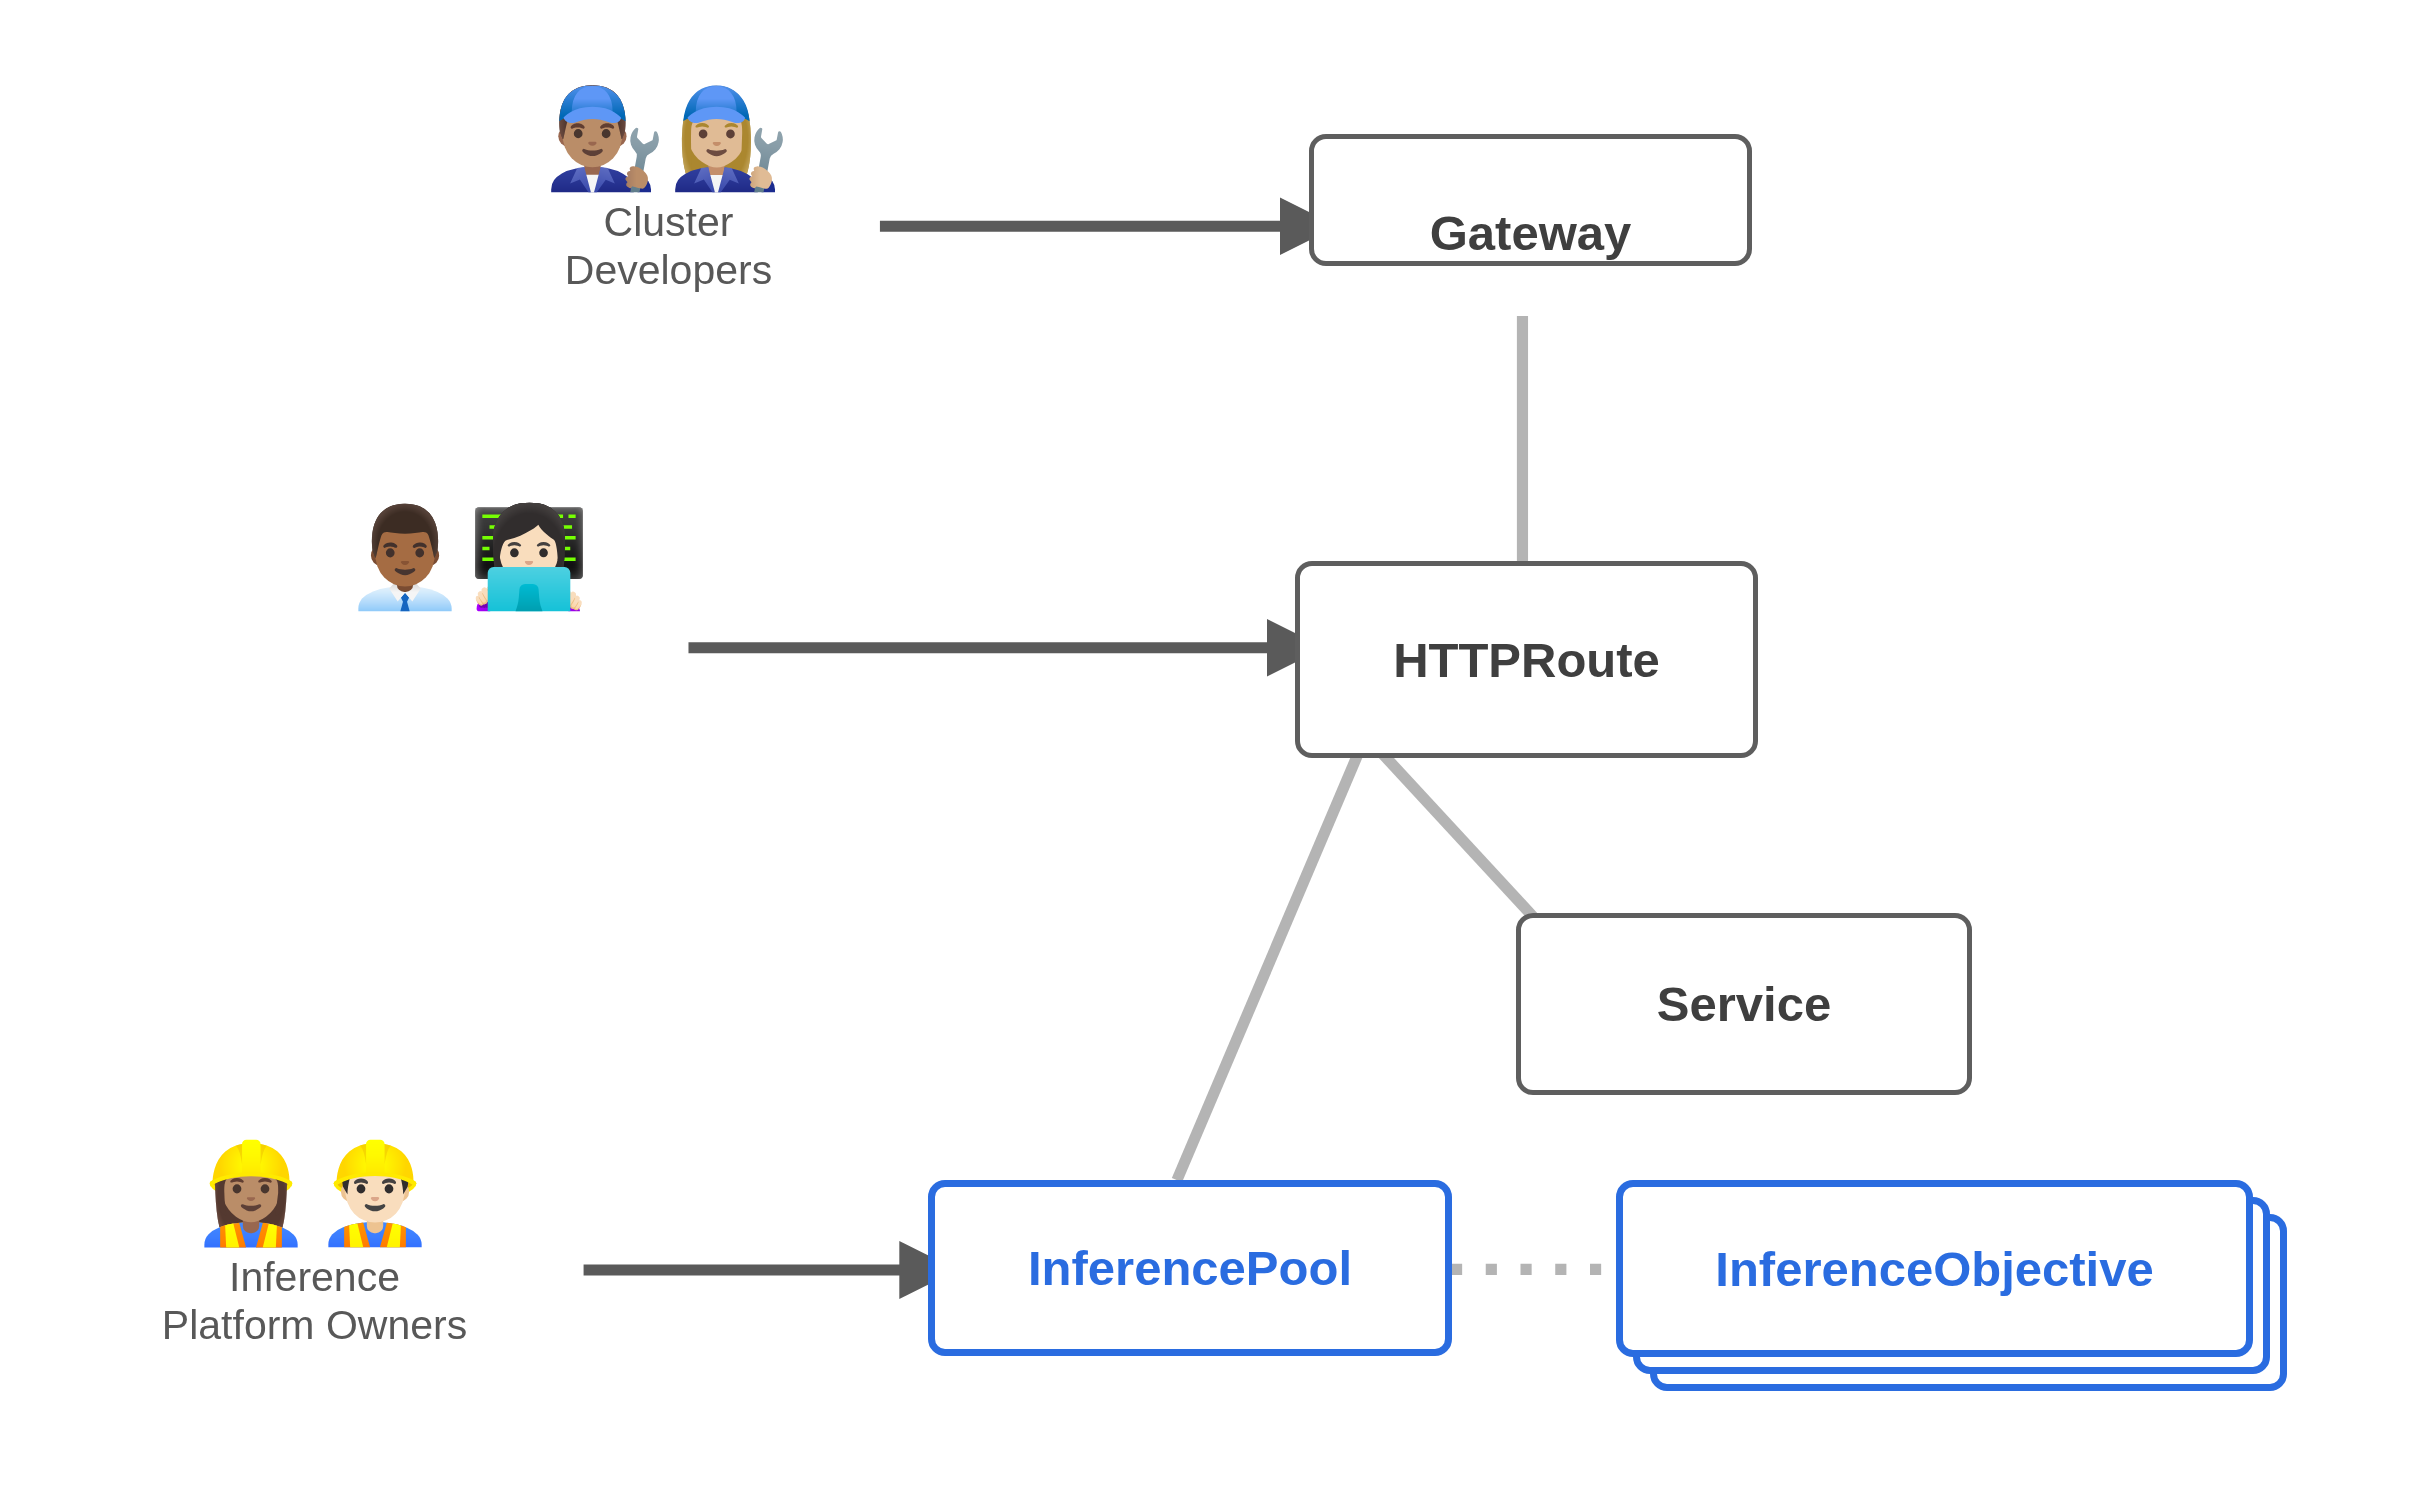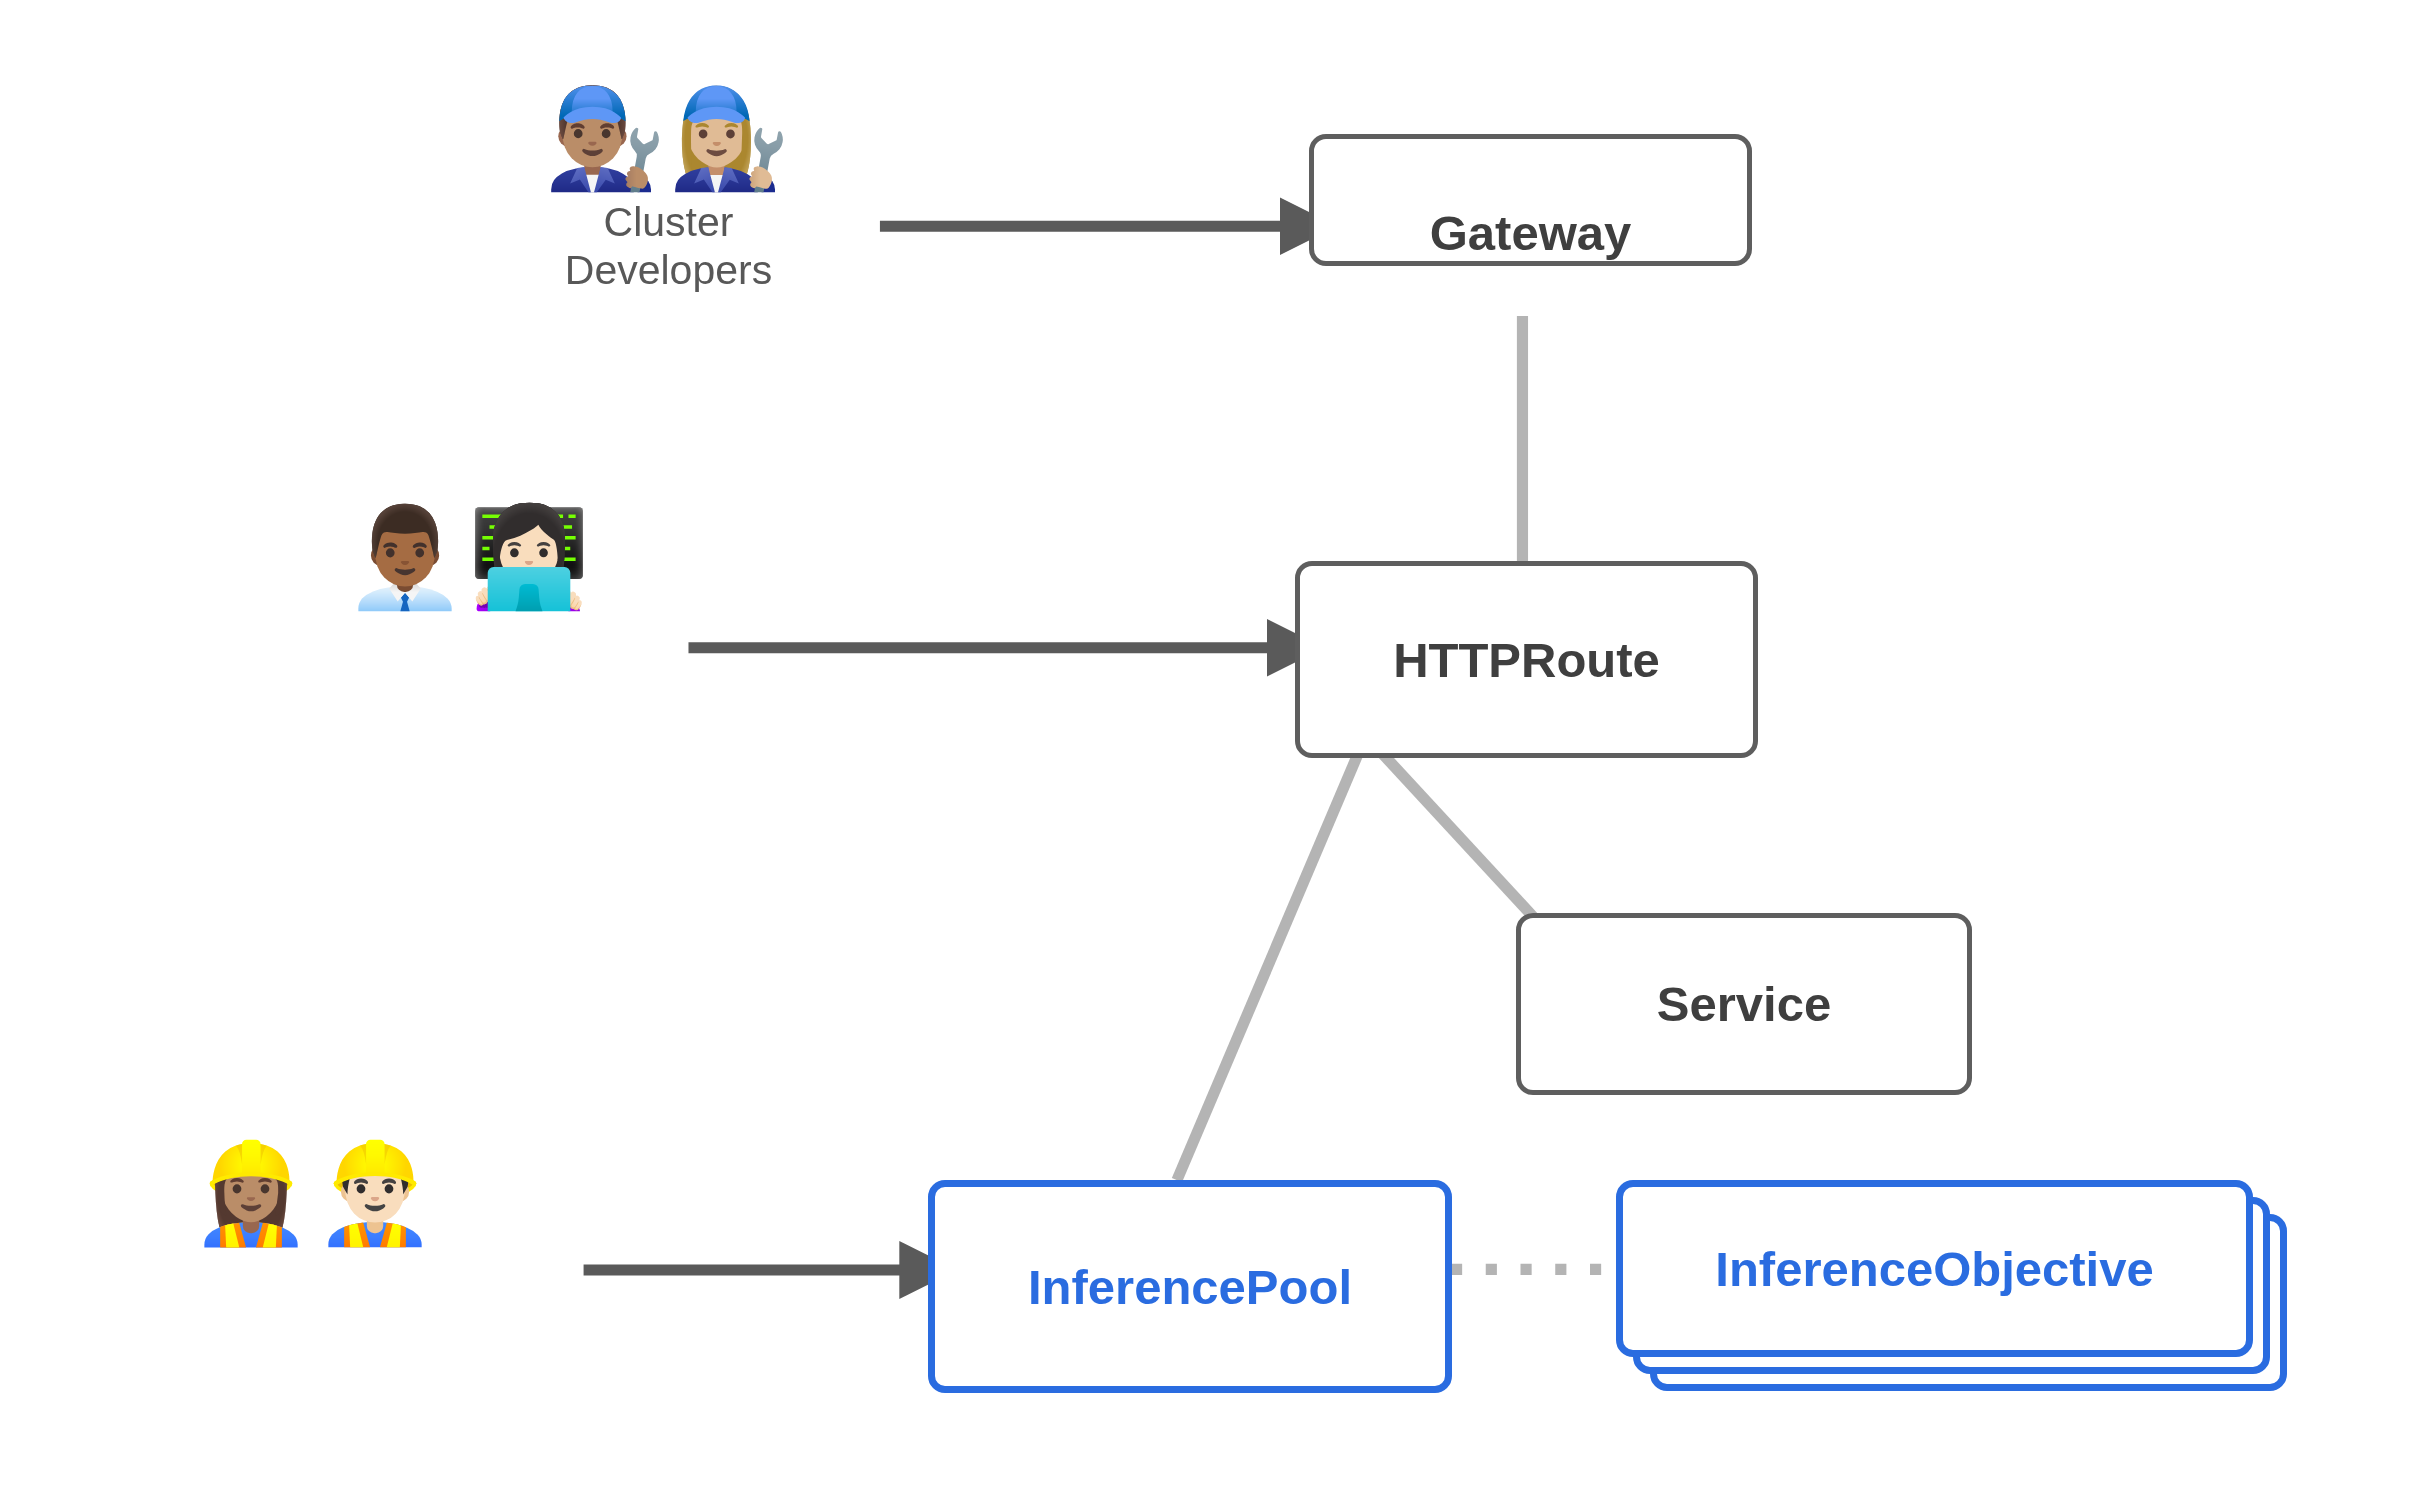--- a/index.html
+++ b/index.html
@@ -125,35 +125,37 @@
     <div class="persona-label">Cluster
 Developers</div>
   </div>
 
   <div class="persona" style="left:298px; top:508px; width:341px;">
     <div class="persona-emojis">👨🏾‍💼👩🏻‍💻</div>
   </div>
 
   <div class="persona" style="left:144px; top:1144px; width:341px;">
     <div class="persona-emojis">👷🏽‍♀️👷🏻‍♂️</div>
+    <div class="persona-label">Inference
+Platform Owners</div>
   </div>
 
   <div class="node gray" style="left:1309px; top:134px; width:443px; height:132px;align-items:flex-end;">
     <span class="node-label">Gateway</span>
   </div>
 
   <div class="node gray" style="left:1295px; top:561px; width:463px; height:197px;">
     <span class="node-label">HTTPRoute</span>
   </div>
 
   <div class="node gray" style="left:1516px; top:913px; width:456px; height:182px;">
     <span class="node-label">Service</span>
   </div>
 
-  <div class="node blue" style="left:928px; top:1180px; width:524px; height:213px;justify-content:center;">
+  <div class="node blue" style="left:928px; top:1180px; width:524px; height:176px;justify-content:center;">
     <span class="node-label">InferencePool</span>
   </div>
 
   <div class="stack-card" style="left:1650px; top:1214px; width:637px; height:177px;"></div>
   <div class="stack-card" style="left:1633px; top:1197px; width:637px; height:177px;"></div>
   <div class="node blue" style="left:1616px; top:1180px; width:637px; height:177px;">
     <span class="node-label">InferenceObjective</span>
   </div>
 
 </div>

